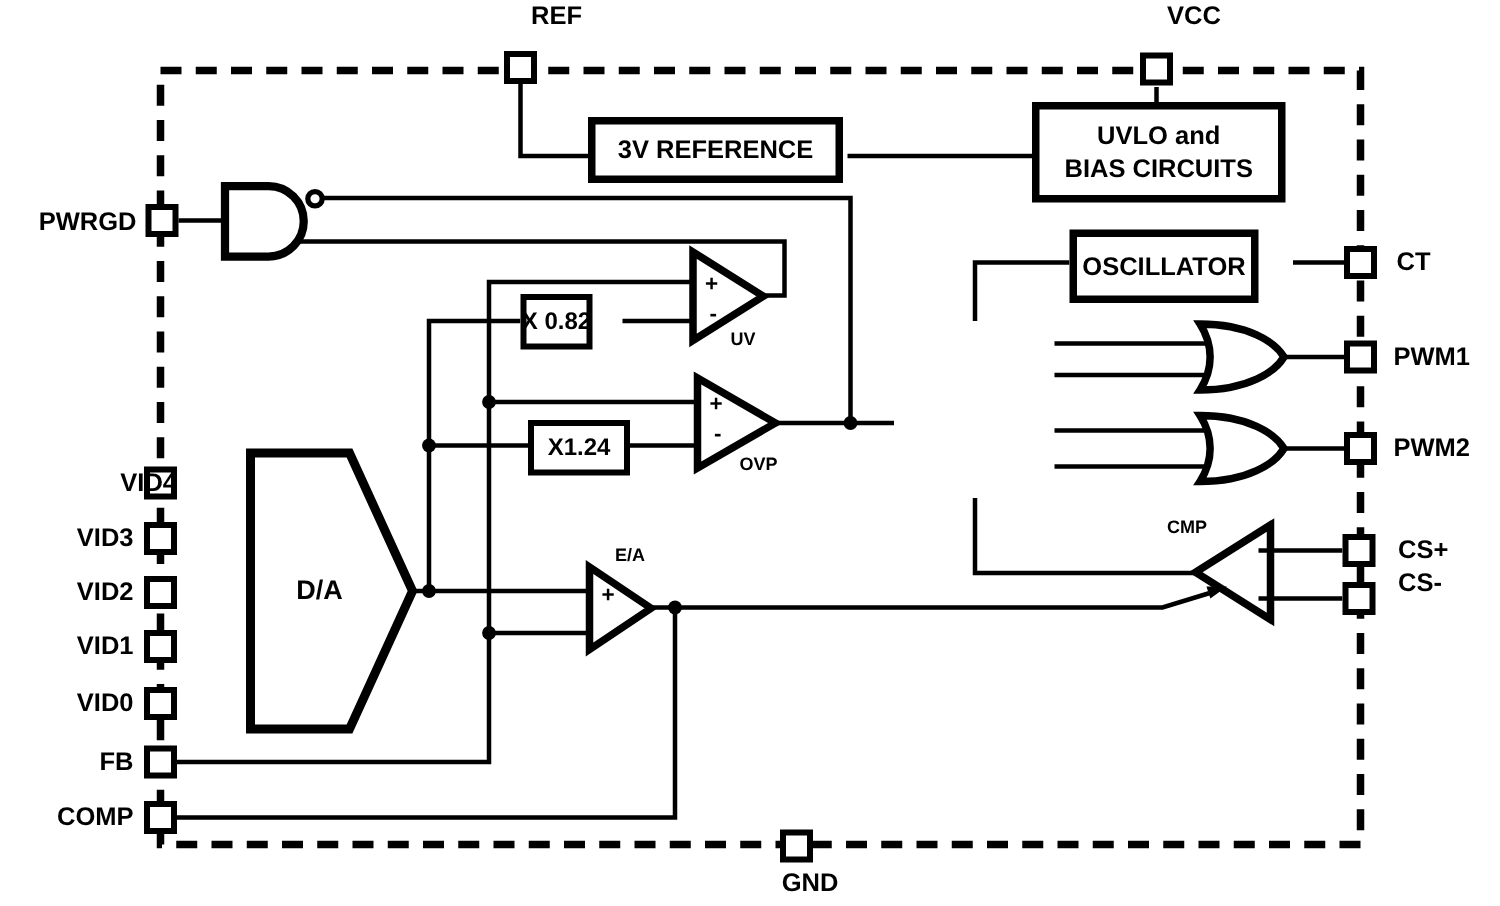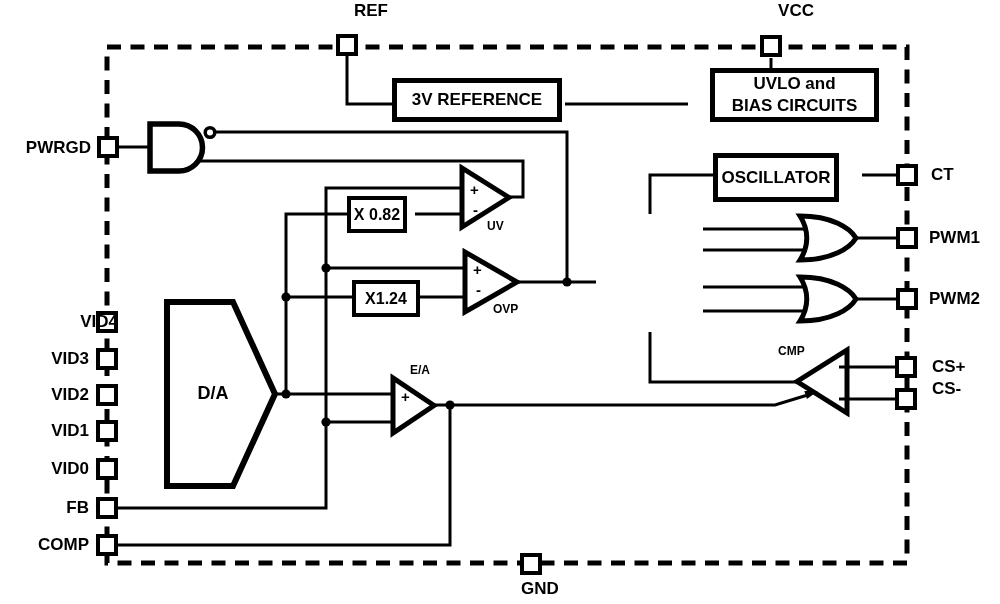--- a/index.html
+++ b/index.html
@@ -92,31 +92,31 @@
       <circle cx="326" cy="422" r="4.6"></circle>
       <circle cx="450" cy="405" r="4.6"></circle>
       <circle cx="567" cy="282" r="4.6"></circle>
     </g>
   </svg>
 
   <div class="blk" style="left:392px;top:78px;width:170px;height:44px;">
     <span>3V REFERENCE</span>
   </div>
 
-  <div class="blk" style="left:688px;top:68px;width:169px;height:54px;margin-left:22px;">
+  <div class="blk" style="left:688px;top:68px;width:169px;height:67px;">
     <span>UVLO and</span>
     <span>BIAS CIRCUITS</span>
   </div>
 
   <div class="blk" style="left:713px;top:153px;width:126px;height:49px;">
     <span>OSCILLATOR</span>
   </div>
 
 
-  <div class="blk small" style="left:347px;top:196px;width:60px;height:37px;">
+  <div class="blk small" style="left:347px;top:196px;width:48px;height:37px;">
     <span>X 0.82</span>
   </div>
 
   <div class="blk small" style="left:352px;top:280px;width:68px;height:37px;">
     <span>X1.24</span>
   </div>
 
   <div class="pin" style="left:336px;top:34px;"></div>
   <div class="pin" style="left:760px;top:35px;"></div>
   <div class="pin" style="left:97px;top:136px;"></div>

